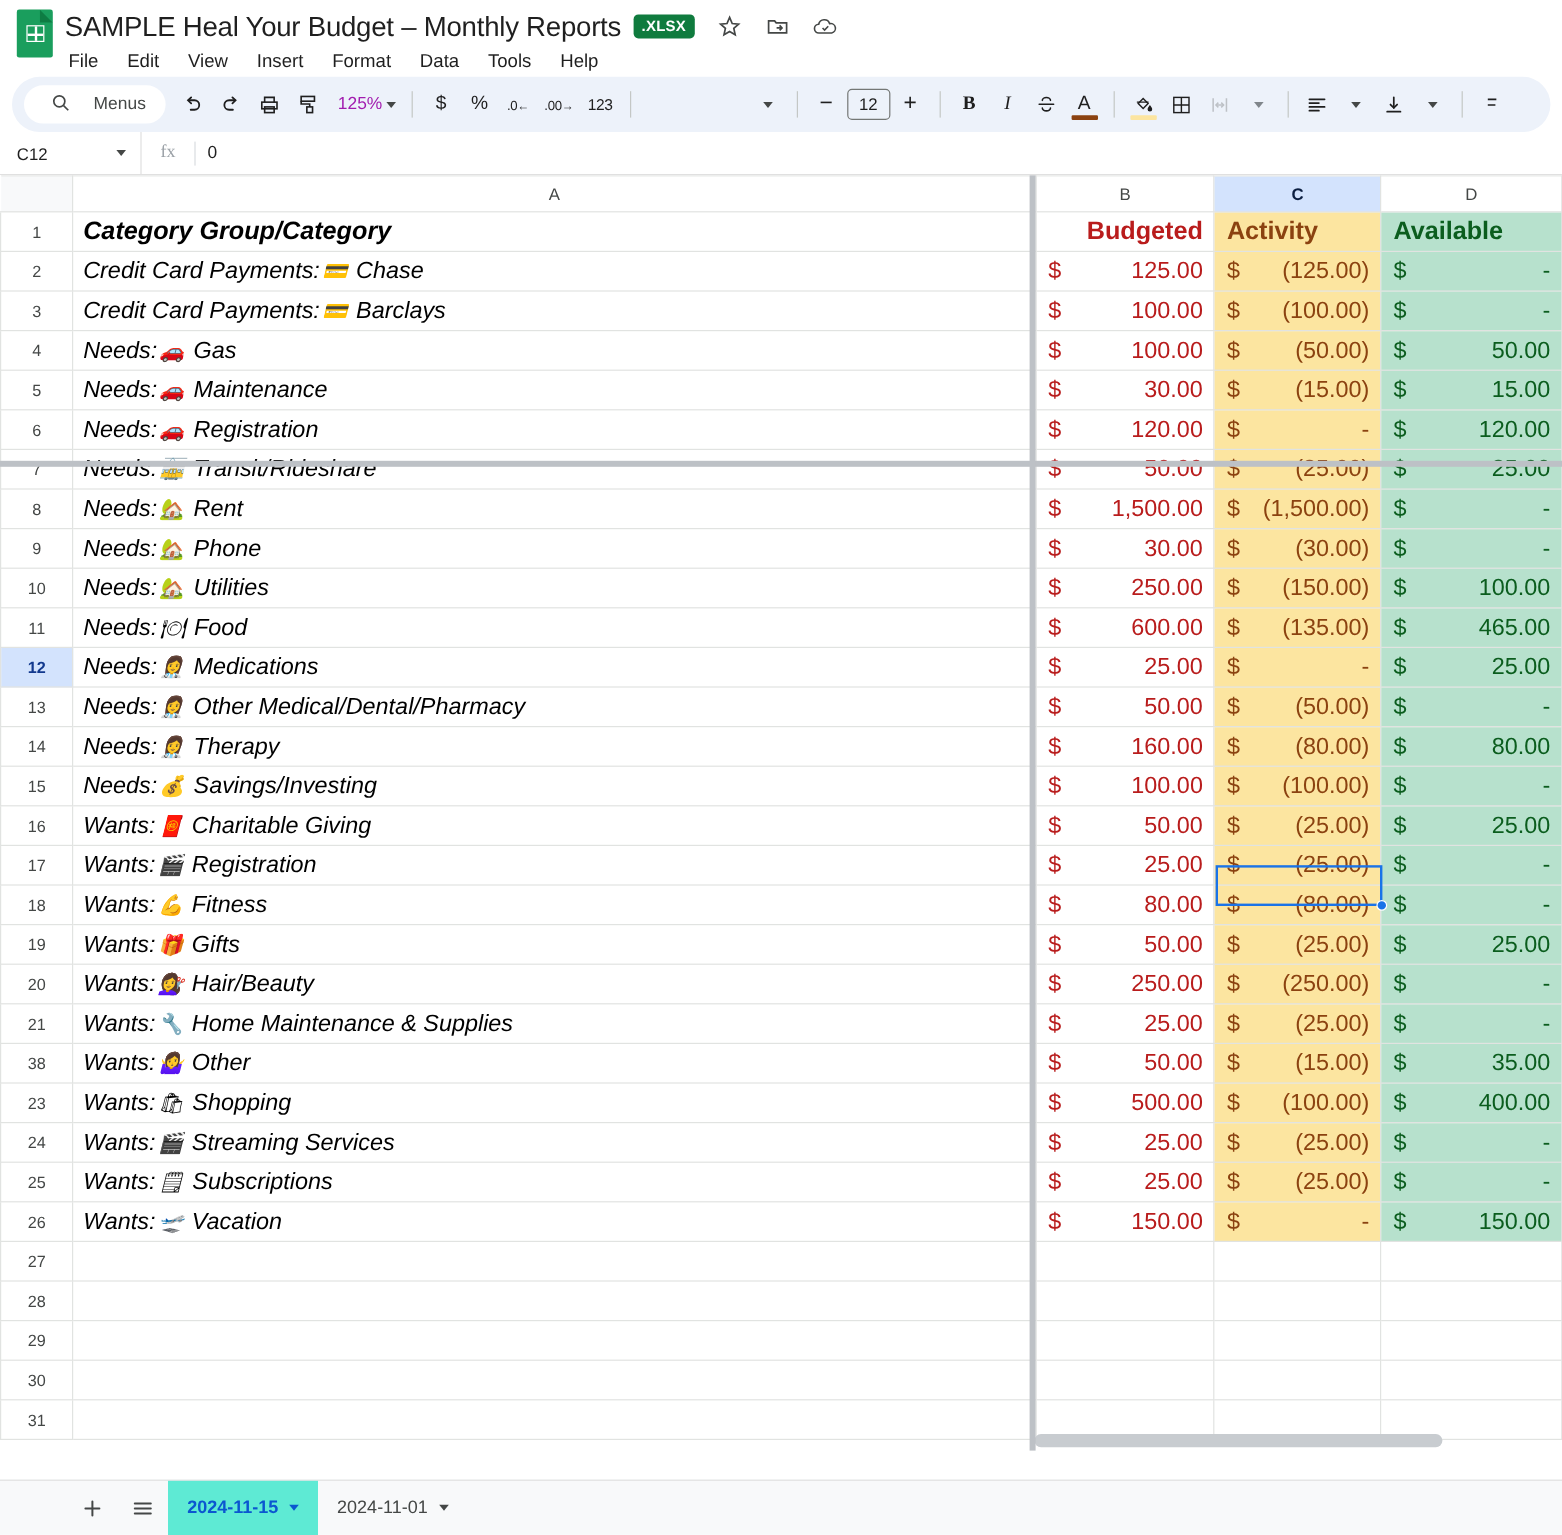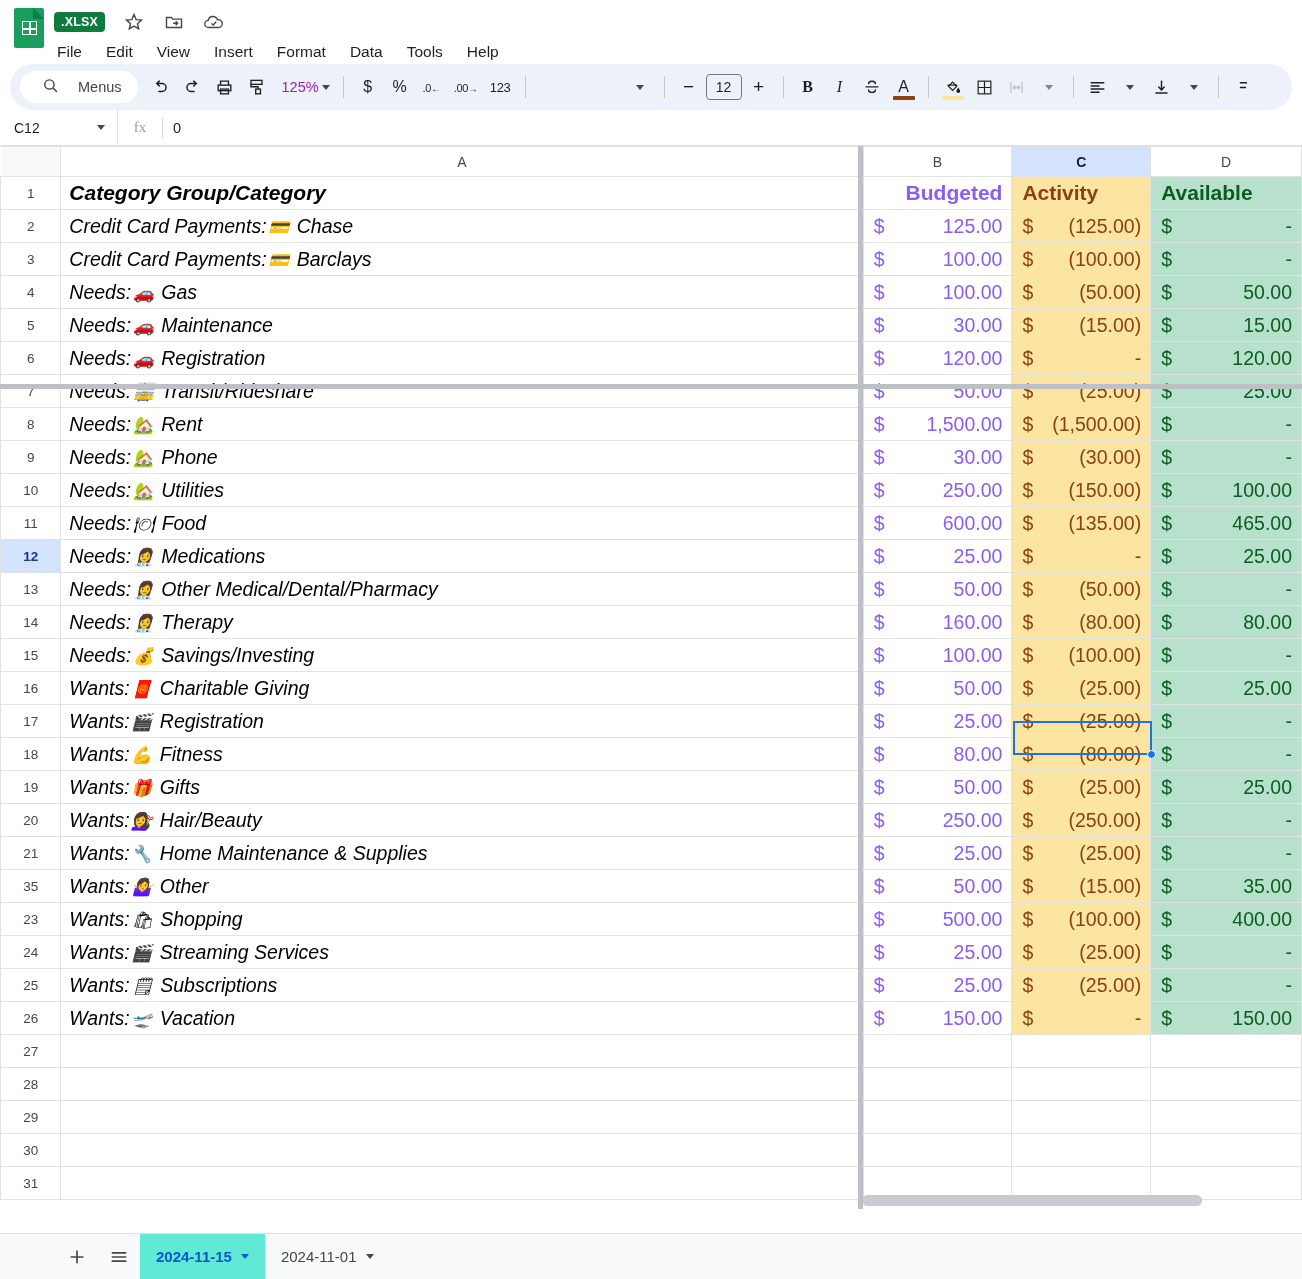--- a/index.html
+++ b/index.html
@@ -118,21 +118,21 @@
   }
   .freeze-row {
     position:absolute; left:0; right:0; top:238px; height:5px;
     background:#bdc1c6; z-index:4; pointer-events:none;
   }
 
   
   .money { display:flex; align-items:center; justify-content:space-between; padding: 0 9px 0 10px; white-space:nowrap; }
   .money .sym { flex:0 0 auto; }
   .money .val { flex:0 0 auto; overflow:hidden; }
-  td.budget { background:#fff; color:#8b5cf6; }
+  td.budget { background:#fff; color:#b91c1c; }
   td.activity { background:#fce5a0; color:#8b4210; }
   td.available { background:#b7e1cd; color:#0b5d1e; }
   td.hdr.budget { background:#fff; }
   td.hdr.activity { background:#fce5a0; color:#8b4210; text-align:left; padding-left:10px; }
   td.hdr.available { background:#b7e1cd; color:#0b5d1e; text-align:left; padding-left:10px; }
   td.hdr.budget { text-align:right; padding-right:9px; }
   td.clipped .val { max-width: 103px; }
 
   .emoji { font-family:"DejaVu Sans", sans-serif; font-size:17px; margin: 0 7px 0 2px; }
 
@@ -168,20 +168,21 @@
 <body>
 
 <div class="titlebar">
   <div class="app-logo">
     <div class="logo-shape">
         <div class="logo-grid"></div>
       </div>
   </div>
   <div class="title-block">
     <div class="title-row">
+      <div class="doc-title">SAMPLE Heal Your Budget – Monthly Reports</div>
       <div class="xlsx-badge">.XLSX</div>
       <div class="title-icons">
         <div class="ticon">
           <svg width="20" height="20" viewBox="0 0 24 24" fill="none" stroke="#444746" stroke-width="1.7">
               <polygon points="12,3 14.6,9.1 21,9.7 16.2,14 17.6,20.3 12,17 6.4,20.3 7.8,14 3,9.7 9.4,9.1"></polygon>
             </svg>
         </div>
         <div class="ticon">
           <svg width="20" height="20" viewBox="0 0 24 24" fill="none" stroke="#444746" stroke-width="1.7">
             <path d="M3 6.5h6l1.6 2H21v10H3z"></path>
@@ -823,21 +824,21 @@
             </div>
           </td>
           <td class="cell available">
             <div class="money">
               <span class="sym">$</span>
               <span class="val">-</span>
             </div>
           </td>
         </tr>
         <tr>
-          <td class="rowhead">35</td>
+          <td class="rowhead">38</td>
           <td class="cell a"><span>Wants:</span><span class="emoji">🤷‍♀️</span><span>Other</span></td>
           <td class="cell budget">
             <div class="money">
               <span class="sym">$</span>
               <span class="val">50.00</span>
             </div>
           </td>
           <td class="cell activity">
             <div class="money">
               <span class="sym">$</span>

